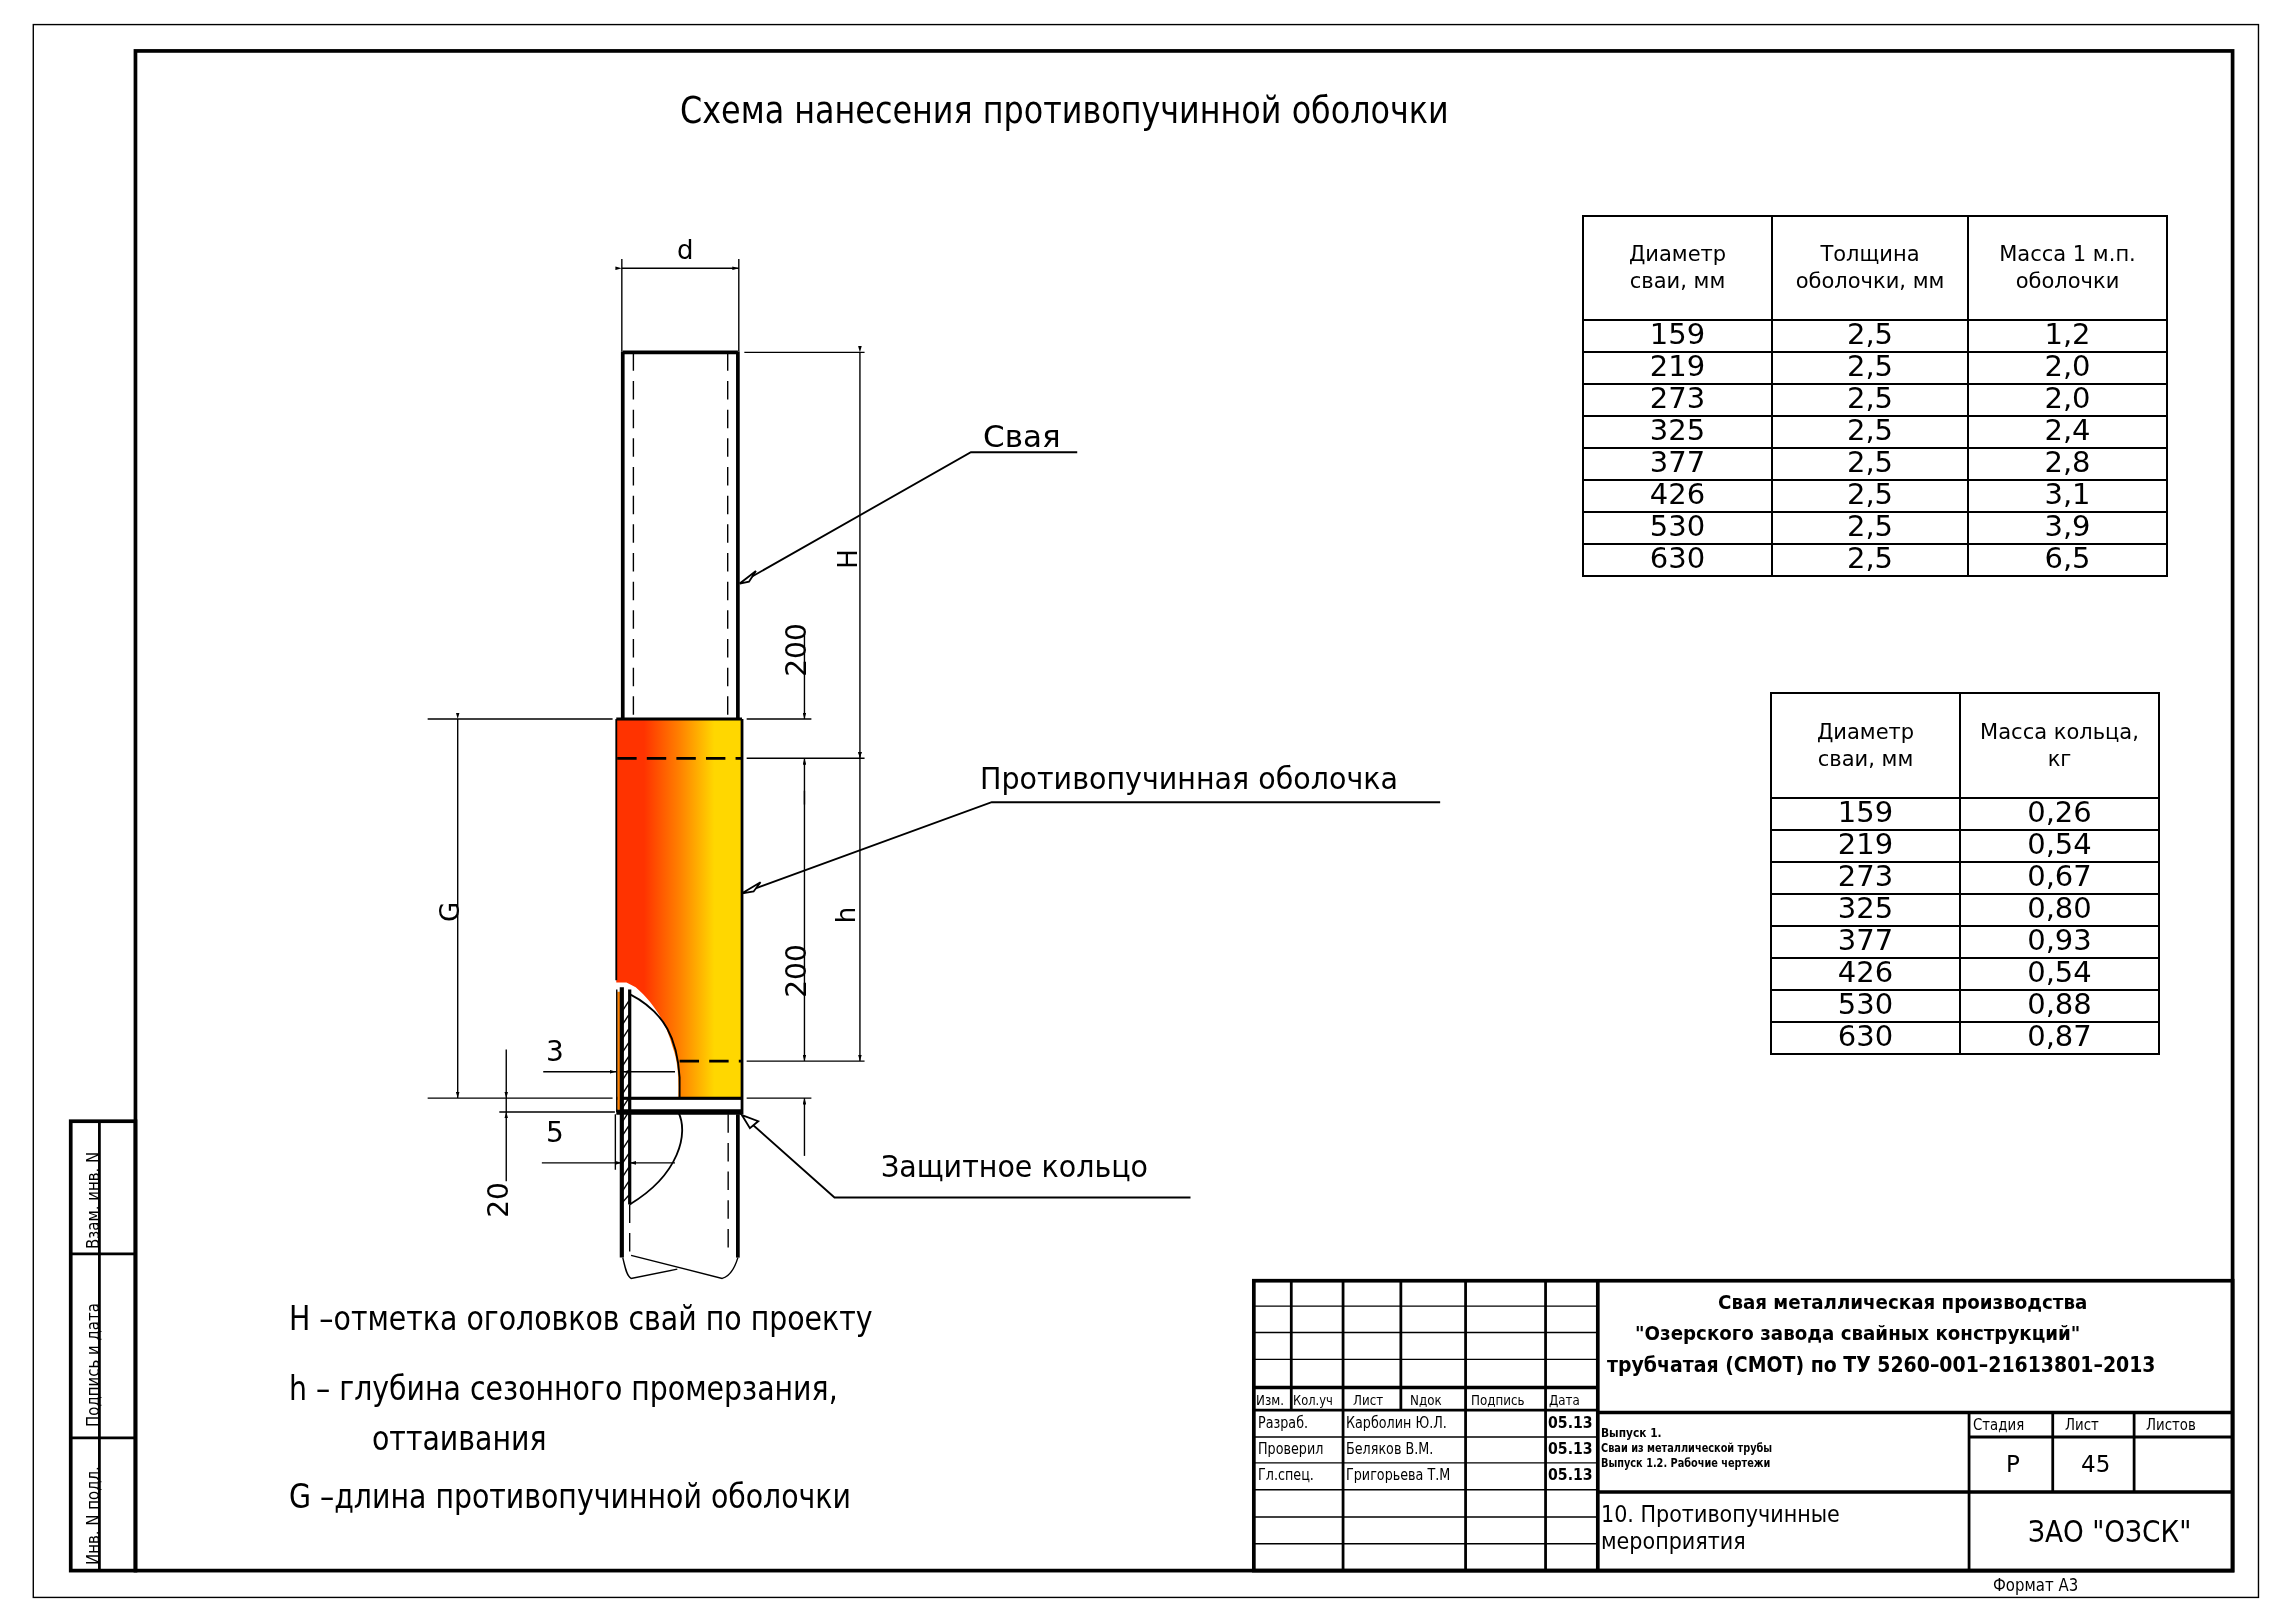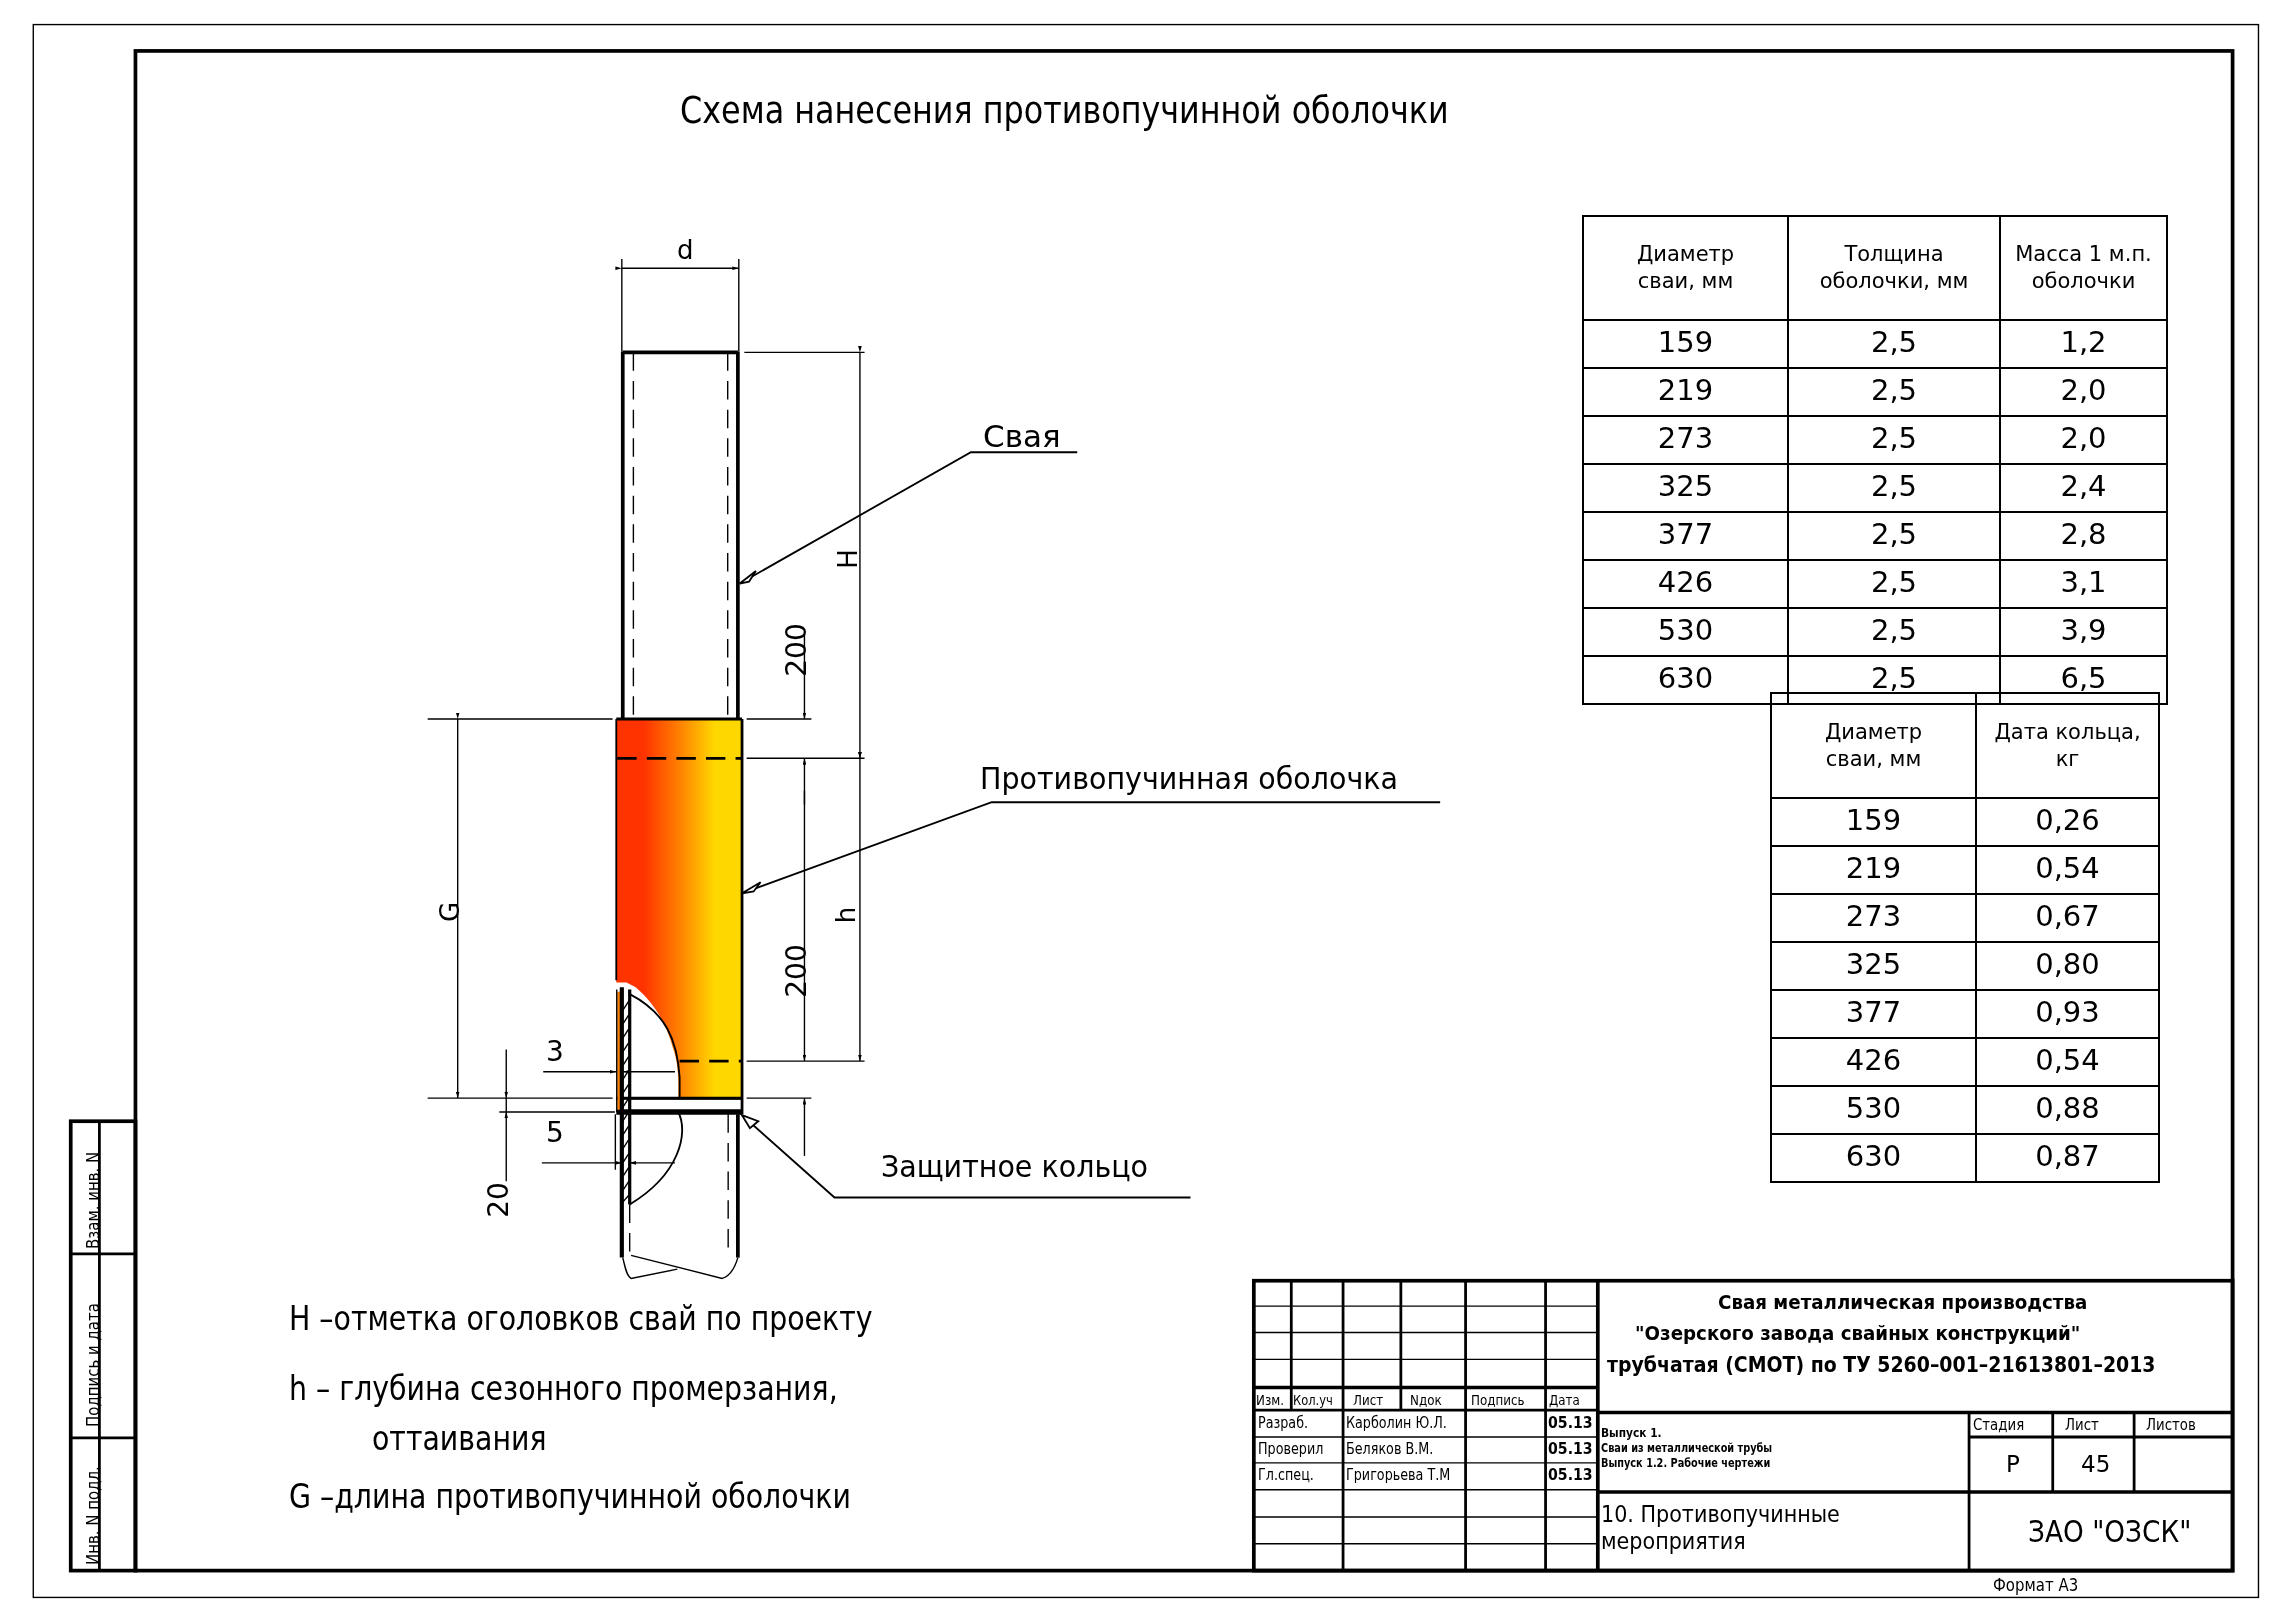--- a/index.html
+++ b/index.html
@@ -2,21 +2,21 @@
 <html style="font-size:7.4px"><head>
 <meta charset="utf-8">
 <style>
   html, body { margin: 0; padding: 0; background: #ffffff; }
   body { width: 2295px; height: 1622px; position: relative; overflow: hidden;
          font-family: "DejaVu Sans Condensed", "DejaVu Sans", "Liberation Sans", sans-serif; color: #000; }
   svg.sheet { position: absolute; left: 0; top: 0; }
   .txt { position: absolute; white-space: nowrap; line-height: 1; font-family: "DejaVu Sans", "Liberation Sans", sans-serif; transform-origin: left top; }
   
   table.spec { position: absolute; border-collapse: collapse; font-family: "DejaVu Sans", "Liberation Sans", sans-serif; }
-  table.spec td, table.spec th { border: 2.3px solid #000; text-align: center; padding: 8px; font-weight: normal; }
+  table.spec td, table.spec th { border: 2.3px solid #000; text-align: center; padding: 0; font-weight: normal; }
   table.spec th { font-size: 21px; line-height: 27px; vertical-align: middle; }
   table.spec td { font-size: 29px; height: 30px; line-height: 26px; vertical-align: top; }
   .bold { font-weight: bold; }
 </style>
 </head>
 <body>
 
 <svg class="sheet" width="2295" height="1622" viewBox="0 0 4964 3508" xmlns="http://www.w3.org/2000/svg">
   <defs>
     <linearGradient id="shellGrad" x1="0" y1="0" x2="1" y2="0">
@@ -239,21 +239,21 @@
         <td>2,5</td>
         <td>6,5</td>
       </tr>
   </tbody>
 </table>
 
 <table class="spec" style="left:1770px; top:692px; width:390px;">
   <thead>
     <tr style="height:105px;">
       <th style="width:187px;"><span>Диаметр</span><br><span>сваи,  мм</span></th>
-      <th><span>Дата  кольца,</span><br><span>кг</span></th>
+      <th><span>Масса  кольца,</span><br><span>кг</span></th>
     </tr>
   </thead>
   <tbody>
     <tr>
         <td>159</td>
         <td>0,26</td>
       </tr>
     <tr>
         <td>219</td>
         <td>0,54</td>

